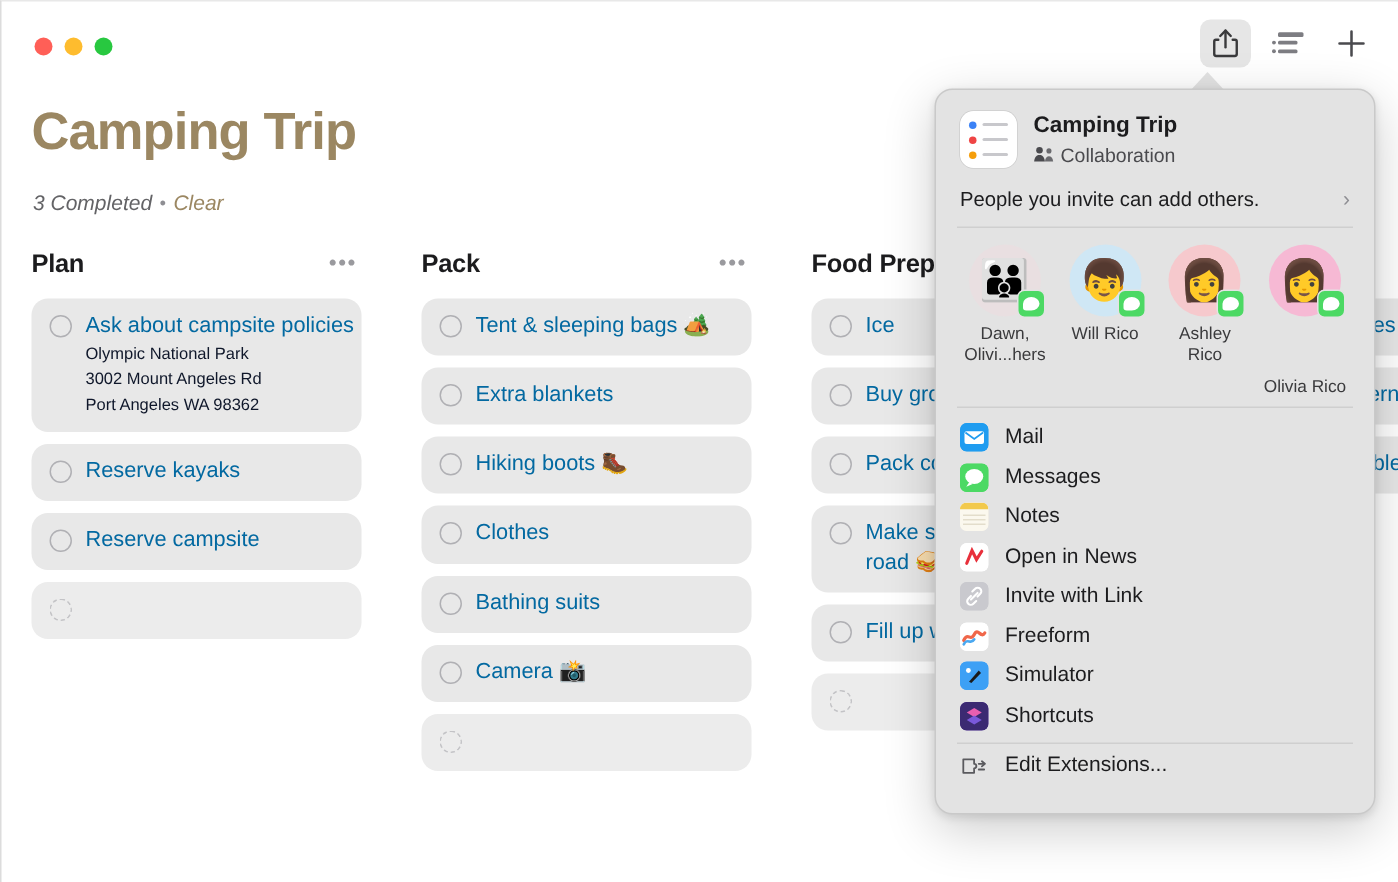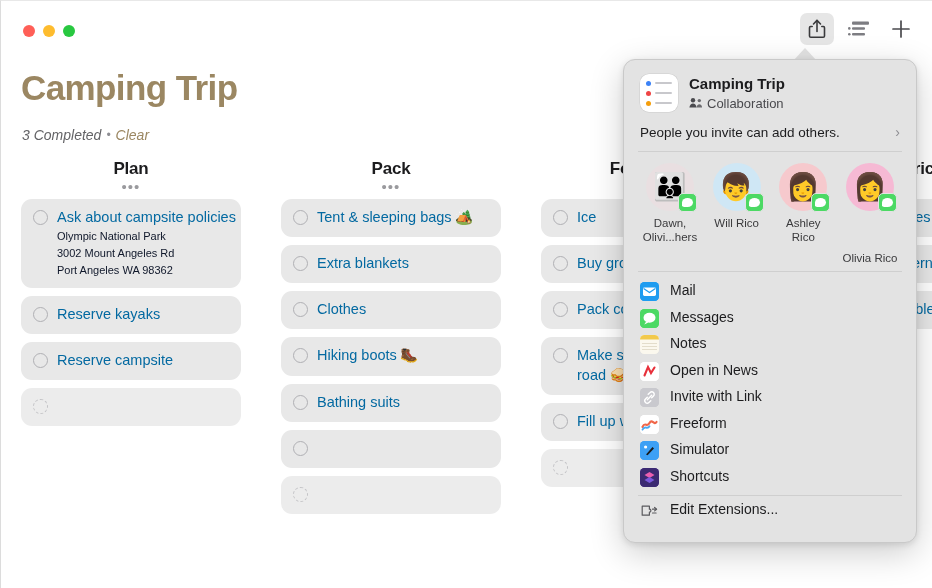--- a/index.html
+++ b/index.html
@@ -59,21 +59,21 @@
   .clear-link { color: #9b8762; cursor: pointer; }
 
   
   .board {
     position: absolute; top: 158px; left: 0; right: 0; bottom: 0;
     display: flex; gap: 0;
   }
   .col { width: 260px; flex: 0 0 260px; padding: 0 20px; position: relative; }
   .col-head {
     display: flex; align-items: center; justify-content: space-between;
-    height: 34px; margin-bottom: 6px; flex-direction: column;
+    height: 34px; margin-bottom: 6px;
   }
   .col-title {
     font-size: 17px; font-weight: bold; color: #1c1c1e; letter-spacing: -0.2px;
     white-space: nowrap;
   }
   .col-more {
     font-size: 15px; color: #9a9a9e; letter-spacing: 1px;
     line-height: 8px; padding: 2px 3px; cursor: pointer;
   }
 
@@ -276,37 +276,40 @@
         </div>
         <div class="task">
           <div class="circle"></div>
           <div class="task-body">
             <div class="task-title">Extra blankets</div>
           </div>
         </div>
         <div class="task">
           <div class="circle"></div>
           <div class="task-body">
+            <div class="task-title">Hiking boots 🥾</div>
+          </div>
+        </div>
+        <div class="task">
+          <div class="circle"></div>
+          <div class="task-body">
             <div class="task-title">Clothes</div>
           </div>
         </div>
         <div class="task">
           <div class="circle"></div>
           <div class="task-body">
-            <div class="task-title">Hiking boots 🥾</div>
-          </div>
-        </div>
-        <div class="task">
-          <div class="circle"></div>
-          <div class="task-body">
             <div class="task-title">Bathing suits</div>
           </div>
         </div>
         <div class="task">
           <div class="circle"></div>
+          <div class="task-body">
+            <div class="task-title">Camera 📸</div>
+          </div>
         </div>
         <div class="task placeholder">
           <div class="circle dashed"></div>
           <div class="task-body">
             <div class="task-title" style="min-height: 18px;"></div>
           </div>
         </div>
       </div>
       <div class="col">
         <div class="col-head">

